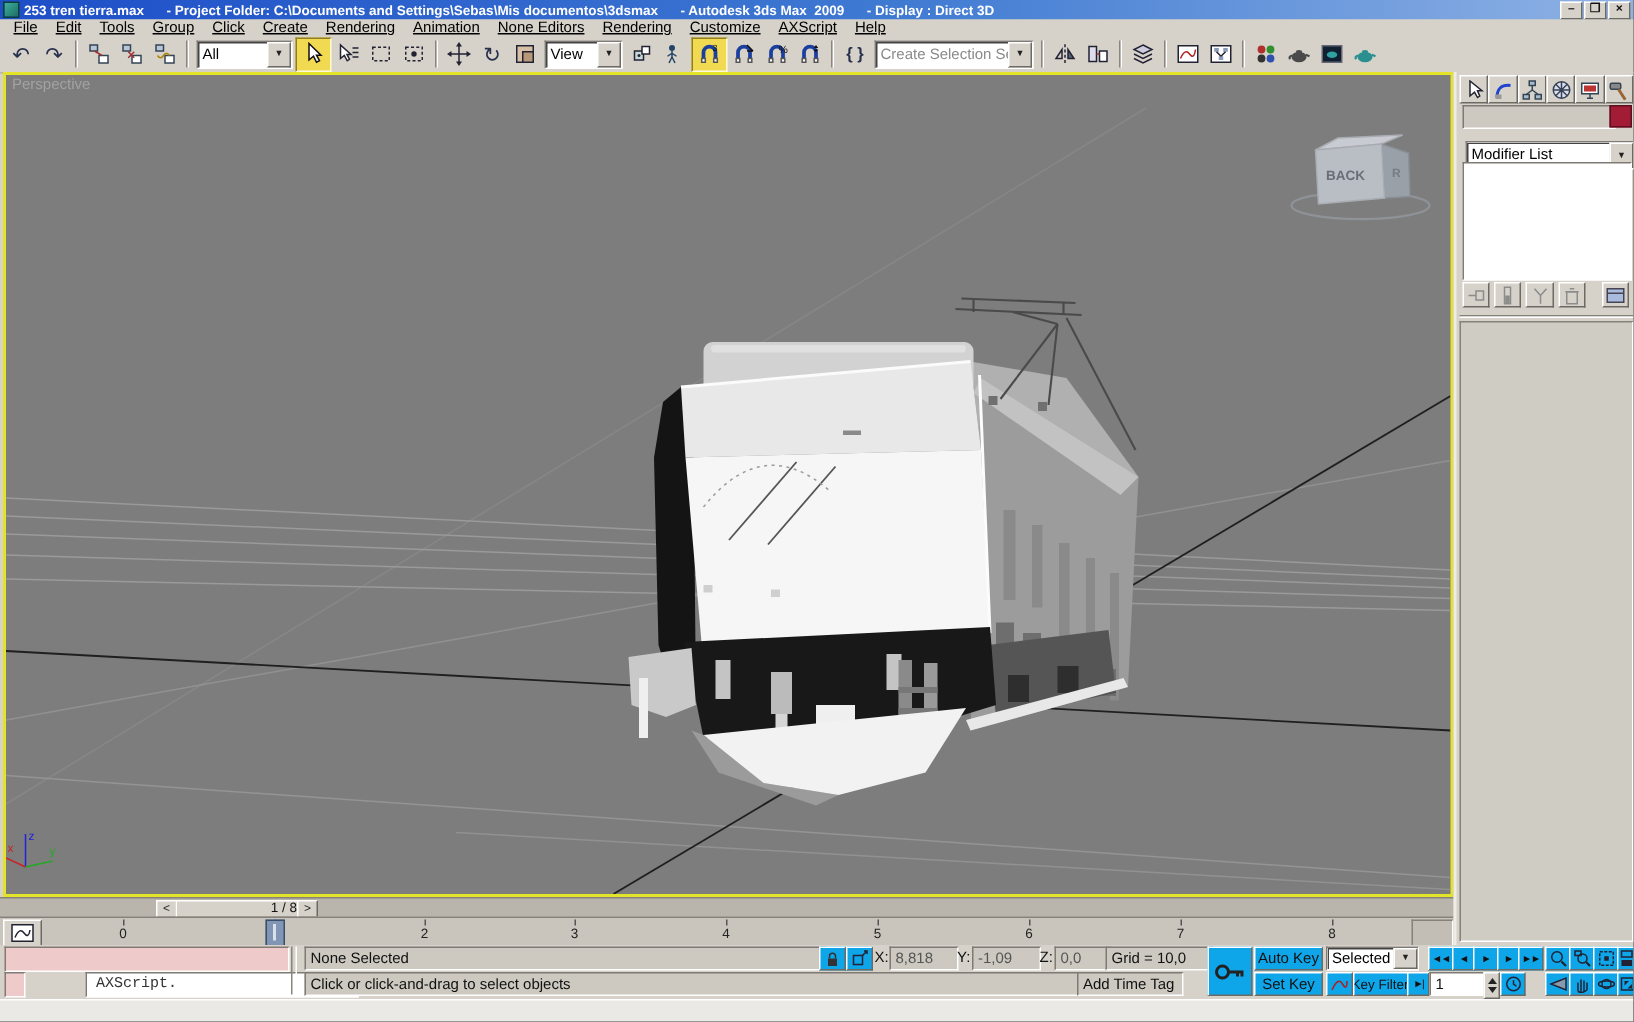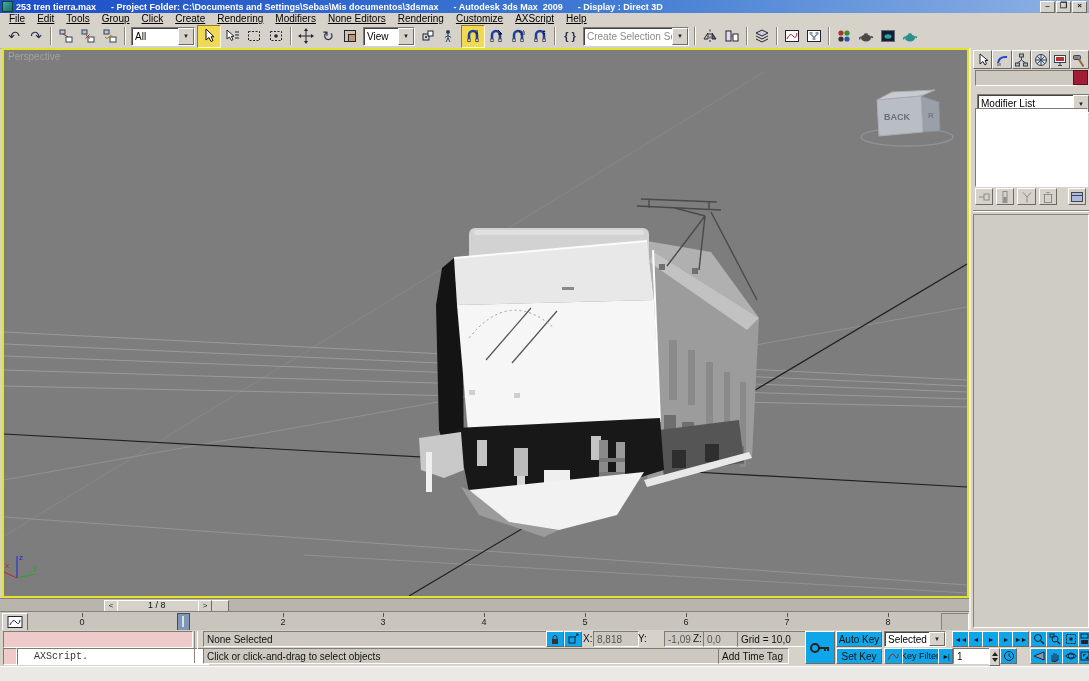--- a/index.html
+++ b/index.html
@@ -23,36 +23,36 @@
   .combo-text{flex:1;padding-left:3px;white-space:nowrap;overflow:hidden;color:#000;}
   .combo-text.dim{color:#8a8a8a;}
   .combo-btn{width:14px;height:15px;background:#d6d2ca;border:1px solid;border-color:#fff #6d6a64 #6d6a64 #fff;font-size:6px;display:flex;align-items:center;justify-content:center;color:#222;}
   .icon-svg{display:block;}
   
   .viewport{left:2px;top:48px;width:963px;height:546px;border:2px solid #e3e32a;background:#7d7d7d;overflow:hidden;}
   .vp-label{left:4px;top:1px;font-size:10px;color:#a2a2a2;z-index:5;}
   
   .timeslider{left:0;top:598px;width:970px;height:13px;background:#b9b5ad;border-top:1px solid #86827a;}
   .ts-btn{top:1px;width:12px;height:10px;background:#d6d2ca;border:1px solid;border-color:#fff #6d6a64 #6d6a64 #fff;font-size:8px;line-height:9px;text-align:center;color:#222;}
-  .ts-handle{left:117px;top:1px;width:80px;height:10px;background:#d6d2ca;border:1px solid;border-color:#fff #6d6a64 #6d6a64 #fff;font-size:9px;line-height:9px;text-align:left;color:#111;padding-left:30px;}
+  .ts-handle{left:117px;top:1px;width:80px;height:10px;background:#d6d2ca;border:1px solid;border-color:#fff #6d6a64 #6d6a64 #fff;font-size:9px;line-height:9px;text-align:right;color:#111;}
   .trackbar{left:0;top:611px;width:970px;height:19px;background:#c9c5bd;border-top:1px solid #86827a;border-bottom:1px solid #86827a;}
   .tb-mini{left:2px;top:1px;width:24px;height:16px;background:#d6d2ca;border:1px solid;border-color:#fff #6d6a64 #6d6a64 #fff;display:flex;align-items:center;justify-content:center;}
   .tick{top:1px;width:1px;height:4px;background:#555;}
   .tnum{top:5px;font-size:9px;color:#222;transform:translateX(-50%);}
   .tb-end{left:941px;top:1px;width:26px;height:16px;border:1px solid;border-color:#86827a #fff #fff #86827a;background:#c2beb6;}
   .frame-ind{left:177px;top:1px;width:11px;height:16px;background:#8096b4;border:1px solid #3c4e66;}
   .frame-ind i{position:absolute;left:4px;top:2px;width:2px;height:11px;background:#d8e0ea;}
   
   .statusbar{left:0;top:630px;width:1089px;height:36px;background:#d6d2ca;}
   .sunken{border:1px solid;border-color:#7f7b74 #fff #fff #7f7b74;background:#cdc9c1;font-size:10px;color:#111;display:flex;align-items:center;padding:0 3px;white-space:nowrap;overflow:hidden;}
   .raised{border:1px solid;border-color:#fff #6d6a64 #6d6a64 #fff;background:#0ea5e9;font-size:10px;color:#111;display:flex;align-items:center;justify-content:center;white-space:nowrap;overflow:hidden;}
   .glyphbtn{font-size:7px;letter-spacing:-1px;}
   .sb-label{font-size:10px;color:#111;}
   .listener-pink{background:#eecaca;border:1px solid;border-color:#7f7b74 #fff #fff #7f7b74;}
-  .listener-white{background:#fff;border:1px solid;border-color:#7f7b74 #fff #fff #7f7b74;font-family:"Liberation Mono",monospace;font-size:10px;color:#333;display:flex;align-items:center;padding-left:16px;}
+  .listener-white{background:#fff;border:1px solid;border-color:#7f7b74 #fff #fff #7f7b74;font-family:"Liberation Mono",monospace;font-size:10px;color:#333;display:flex;align-items:center;padding-left:6px;margin-left:40px;}
   .ridge{width:2px;border-left:1px solid #8a867e;border-right:1px solid #fff;}
   .spin{display:flex;flex-direction:column;justify-content:center;align-items:center;gap:2px;background:#d6d2ca;border:1px solid;border-color:#fff #6d6a64 #6d6a64 #fff;}
   .tri-up{width:0;height:0;border-left:3px solid transparent;border-right:3px solid transparent;border-bottom:4px solid #222;}
   .tri-dn{width:0;height:0;border-left:3px solid transparent;border-right:3px solid transparent;border-top:4px solid #222;}
   
   .cmdpanel{left:969px;top:48px;width:120px;height:582px;background:#d6d2ca;border-left:2px solid #efece6;}
   .cp-tabs{left:2px;top:2px;width:116px;height:18px;display:flex;}
   .cp-tab{width:19px;height:17px;display:flex;align-items:center;justify-content:center;border:1px solid;border-color:#fff #6d6a64 #6d6a64 #fff;background:#d6d2ca;}
   .cp-name{left:4px;top:22px;width:94px;height:14px;}
   .cp-swatch{left:102px;top:22px;width:13px;height:13px;background:#a21c35;border:1px solid #5c0f1e;}
@@ -80,21 +80,21 @@
   </div>
 
   <div class="abs menubar">
     <span class="menu-item">File</span>
     <span class="menu-item">Edit</span>
     <span class="menu-item">Tools</span>
     <span class="menu-item">Group</span>
     <span class="menu-item">Click</span>
     <span class="menu-item">Create</span>
     <span class="menu-item">Rendering</span>
-    <span class="menu-item">Modifiers</span>
+    <span class="menu-item">Animation</span>
     <span class="menu-item">None Editors</span>
     <span class="menu-item">Rendering</span>
     <span class="menu-item">Customize</span>
     <span class="menu-item">AXScript</span>
     <span class="menu-item">Help</span>
   </div>
 
   <div class="abs toolbar">
     <div class="tb-btn">
         <span>↶</span>
@@ -551,21 +551,21 @@
       </div>
     <div class="abs raised" style="left:564px;top:1px;width:16px;height:14px">
         <svg class="icon-svg" width="12" height="12">
           <rect x="2" y="4" width="6" height="6" fill="none" stroke="#223"></rect>
           <path d="M8 4 L11 1 M9 1 h2 v2" stroke="#223" fill="none"></path>
         </svg>
       </div>
     <span class="abs sb-label" style="left:583px;top:3px">X:</span>
     <div class="abs sunken" style="left:593px;top:1px;width:38px;height:14px;color:#555">8,818</div>
     <span class="abs sb-label" style="left:638px;top:3px">Y:</span>
-    <div class="abs sunken" style="left:664px;top:1px;width:38px;height:14px;color:#555">-1,09</div>
+    <div class="abs sunken" style="left:648px;top:1px;width:38px;height:14px;color:#555">-1,09</div>
     <span class="abs sb-label" style="left:693px;top:3px">Z:</span>
     <div class="abs sunken" style="left:703px;top:1px;width:30px;height:14px;color:#555">0,0</div>
     <div class="abs sunken" style="left:737px;top:1px;width:64px;height:14px">Grid = 10,0</div>
     <div class="abs raised" style="left:721px;top:18px;width:15px;height:14px">
         <svg class="icon-svg" width="12" height="12">
           <circle cx="6" cy="6" r="4.5" fill="none" stroke="#223"></circle>
           <circle cx="6" cy="6" r="1.5" fill="#223"></circle>
         </svg>
       </div>
     <div class="abs sunken" style="left:718px;top:18px;width:63px;height:14px;font-size:10px">Add Time Tag</div>

